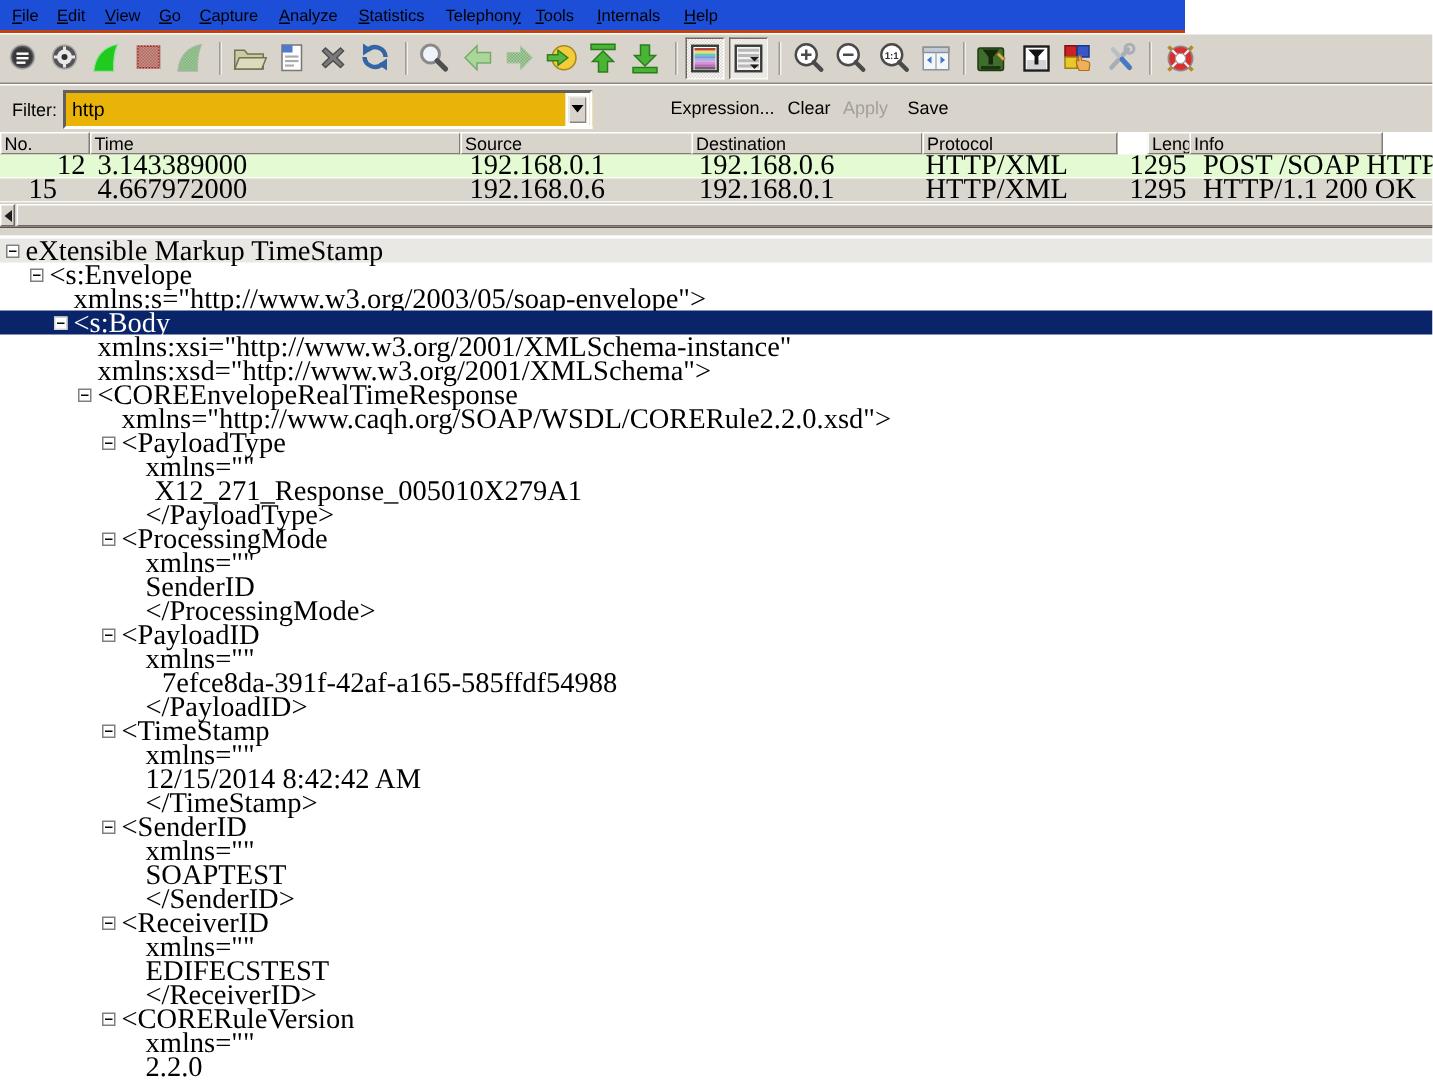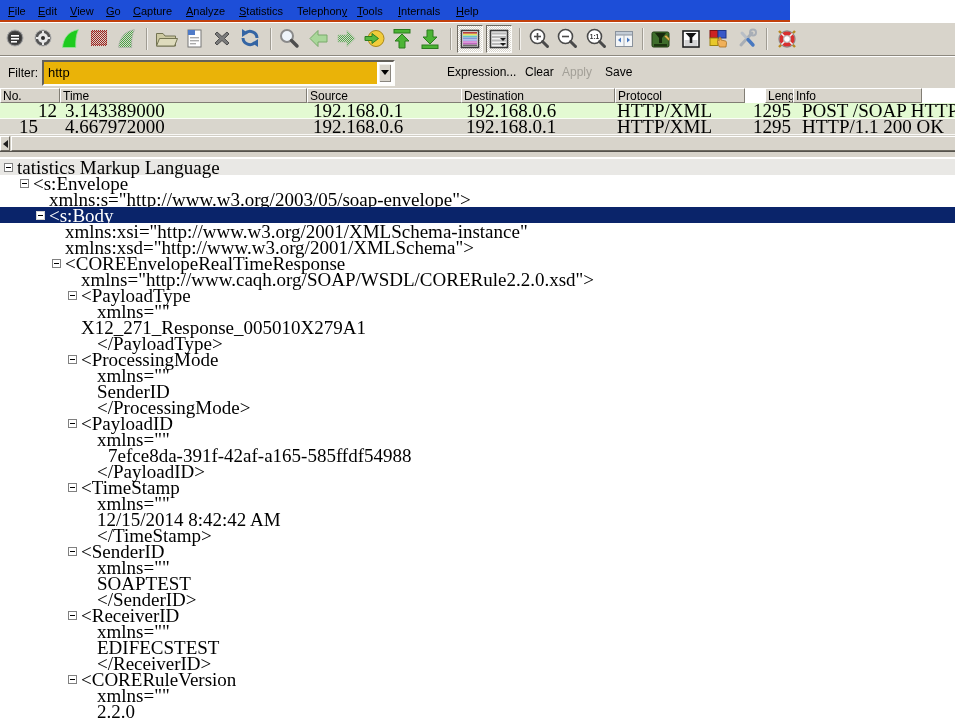--- a/index.html
+++ b/index.html
@@ -282,21 +282,21 @@
   <span class="pcell" style="left:802px">HTTP/1.1 200 OK</span>
 </div>
 <div class="abs" id="hscroll">
     <div id="harrow"></div>
     <div id="hthumb"></div>
   </div>
 <div class="abs" id="treediv"></div>
 <div class="abs" id="tree">
     <div class="trow" style="top:2px;background:#e9e8e5">
       <span class="box" style="left:4px"></span>
-      <span class="mono" style="left:17px">tatistics Markup Language</span>
+      <span class="mono" style="left:17px">eXtensible Markup TimeStamp</span>
     </div>
 <div class="trow" style="top:18px">
       <span class="box" style="left:20px"></span>
       <span class="mono" style="left:33px">&lt;s:Envelope</span>
     </div>
 <div class="trow" style="top:34px">
       <span class="mono" style="left:49px">xmlns:s="http://www.w3.org/2003/05/soap-envelope"&gt;</span>
     </div>
 <div class="trow sel" style="top:50px">
       <span class="box" style="left:36px"></span>
@@ -316,21 +316,21 @@
       <span class="mono" style="left:81px">xmlns="http://www.caqh.org/SOAP/WSDL/CORERule2.2.0.xsd"&gt;</span>
     </div>
 <div class="trow" style="top:130px">
       <span class="box" style="left:68px"></span>
       <span class="mono" style="left:81px">&lt;PayloadType</span>
     </div>
 <div class="trow" style="top:146px">
       <span class="mono" style="left:97px">xmlns=""</span>
     </div>
 <div class="trow" style="top:162px">
-      <span class="mono" style="left:81px">X12_271_Response_005010X279A1</span>
+      <span class="mono" style="left:103px">X12_271_Response_005010X279A1</span>
     </div>
 <div class="trow" style="top:178px">
       <span class="mono" style="left:97px">&lt;/PayloadType&gt;</span>
     </div>
 <div class="trow" style="top:194px">
       <span class="box" style="left:68px"></span>
       <span class="mono" style="left:81px">&lt;ProcessingMode</span>
     </div>
 <div class="trow" style="top:210px">
       <span class="mono" style="left:97px">xmlns=""</span>

